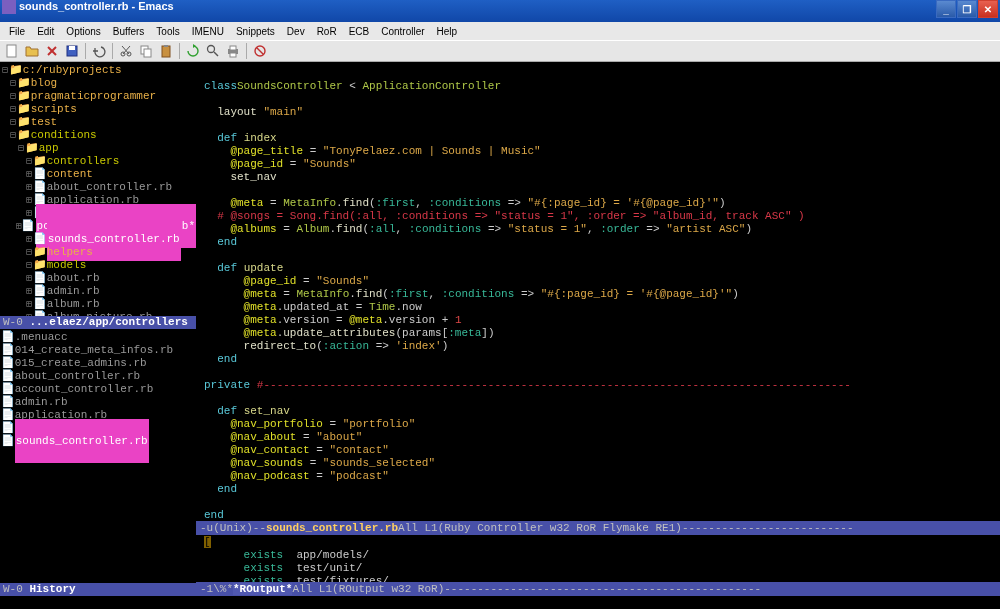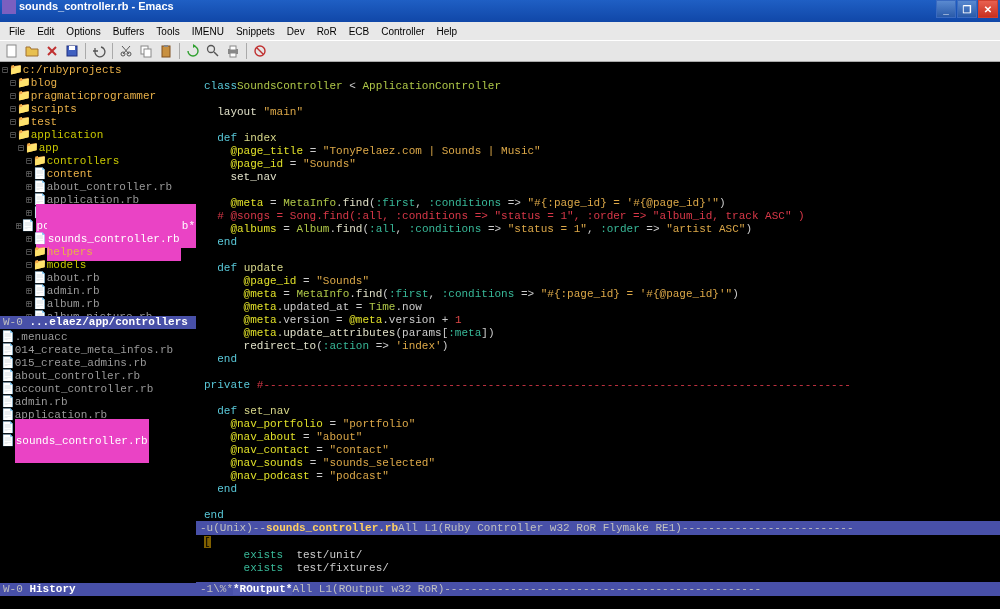--- a/index.html
+++ b/index.html
@@ -185,21 +185,21 @@
         <div class="trow">
           <span class="tind" style="width: 8px;"></span>
           <span class="togg">⊟</span>
           <span>📁</span>
           <span class="dcol">test</span>
         </div>
         <div class="trow">
           <span class="tind" style="width: 8px;"></span>
           <span class="togg">⊟</span>
           <span>📁</span>
-          <span class="ycol">application</span>
+          <span class="ycol">conditions</span>
         </div>
         <div class="trow">
           <span class="tind" style="width: 16px;"></span>
           <span class="togg">⊟</span>
           <span>📁</span>
           <span class="ycol">app</span>
         </div>
         <div class="trow">
           <span class="tind" style="width: 24px;"></span>
           <span class="togg">⊟</span>
@@ -359,20 +359,21 @@
       </div>
     <div class="modeline">
       <span>-u(Unix)--  </span>
       <span class="emphO">sounds_controller.rb</span>
       <span>   All L1     </span>
       <span>(Ruby Controller w32 RoR Flymake RE1)</span>
       <span>--------------------------</span>
     </div>
     <div class="routput" id="routput">
       <div class="rline"><span style="background:#806000;color:#000">[</span></div>
+    <div class="rline"><span class="rex">      exists  </span><span>app/models/</span></div>
         <div class="rline"><span class="rex">      exists  </span><span>test/unit/</span></div>
         <div class="rline"><span class="rex">      exists  </span><span>test/fixtures/</span></div>
       </div>
     <div class="modeline">
       <span>-1\%*  </span>
       <span class="emph">*ROutput*</span>
       <span>      All L1    </span>
       <span>(ROutput w32 RoR)</span>
       <span>------------------------------------------------</span>
     </div>

